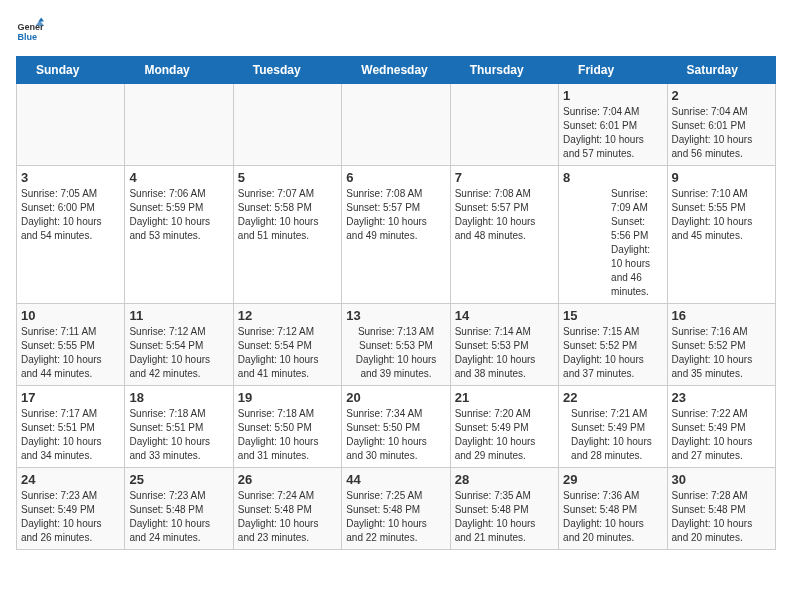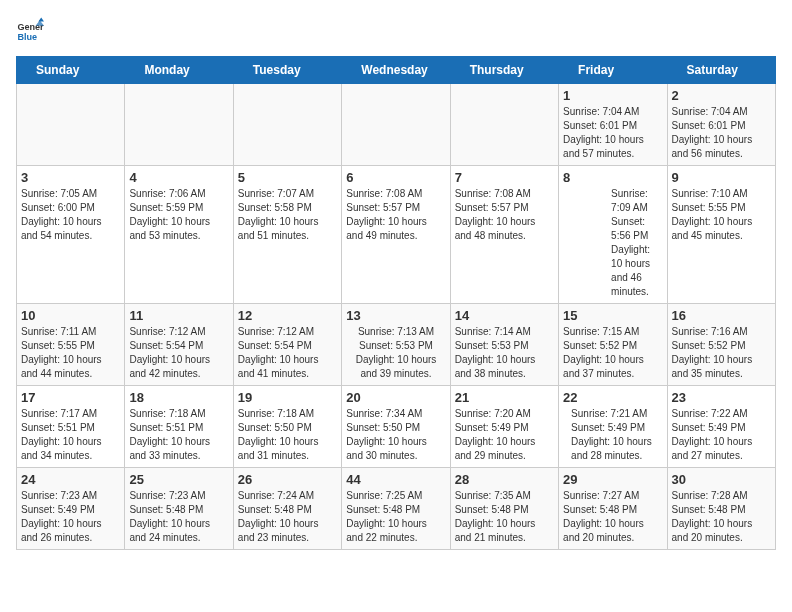--- a/index.html
+++ b/index.html
@@ -284,21 +284,21 @@
 Daylight: 10 hours and 22 minutes.</div>
         </td>
         <td>
           <span class="day-num">28</span>
           <div class="day-info" style="white-space: pre-line;">Sunrise: 7:35 AM
 Sunset: 5:48 PM
 Daylight: 10 hours and 21 minutes.</div>
         </td>
         <td>
           <span class="day-num">29</span>
-          <div class="day-info" style="white-space: pre-line;">Sunrise: 7:27 AM
+          <div class="day-info" style="white-space: pre-line;">Sunrise: 7:36 AM
 Sunset: 5:48 PM
 Daylight: 10 hours and 20 minutes.</div>
         </td>
         <td>
           <span class="day-num">30</span>
           <div class="day-info" style="white-space: pre-line;">Sunrise: 7:28 AM
 Sunset: 5:48 PM
 Daylight: 10 hours and 20 minutes.</div>
         </td>
       </tr>

